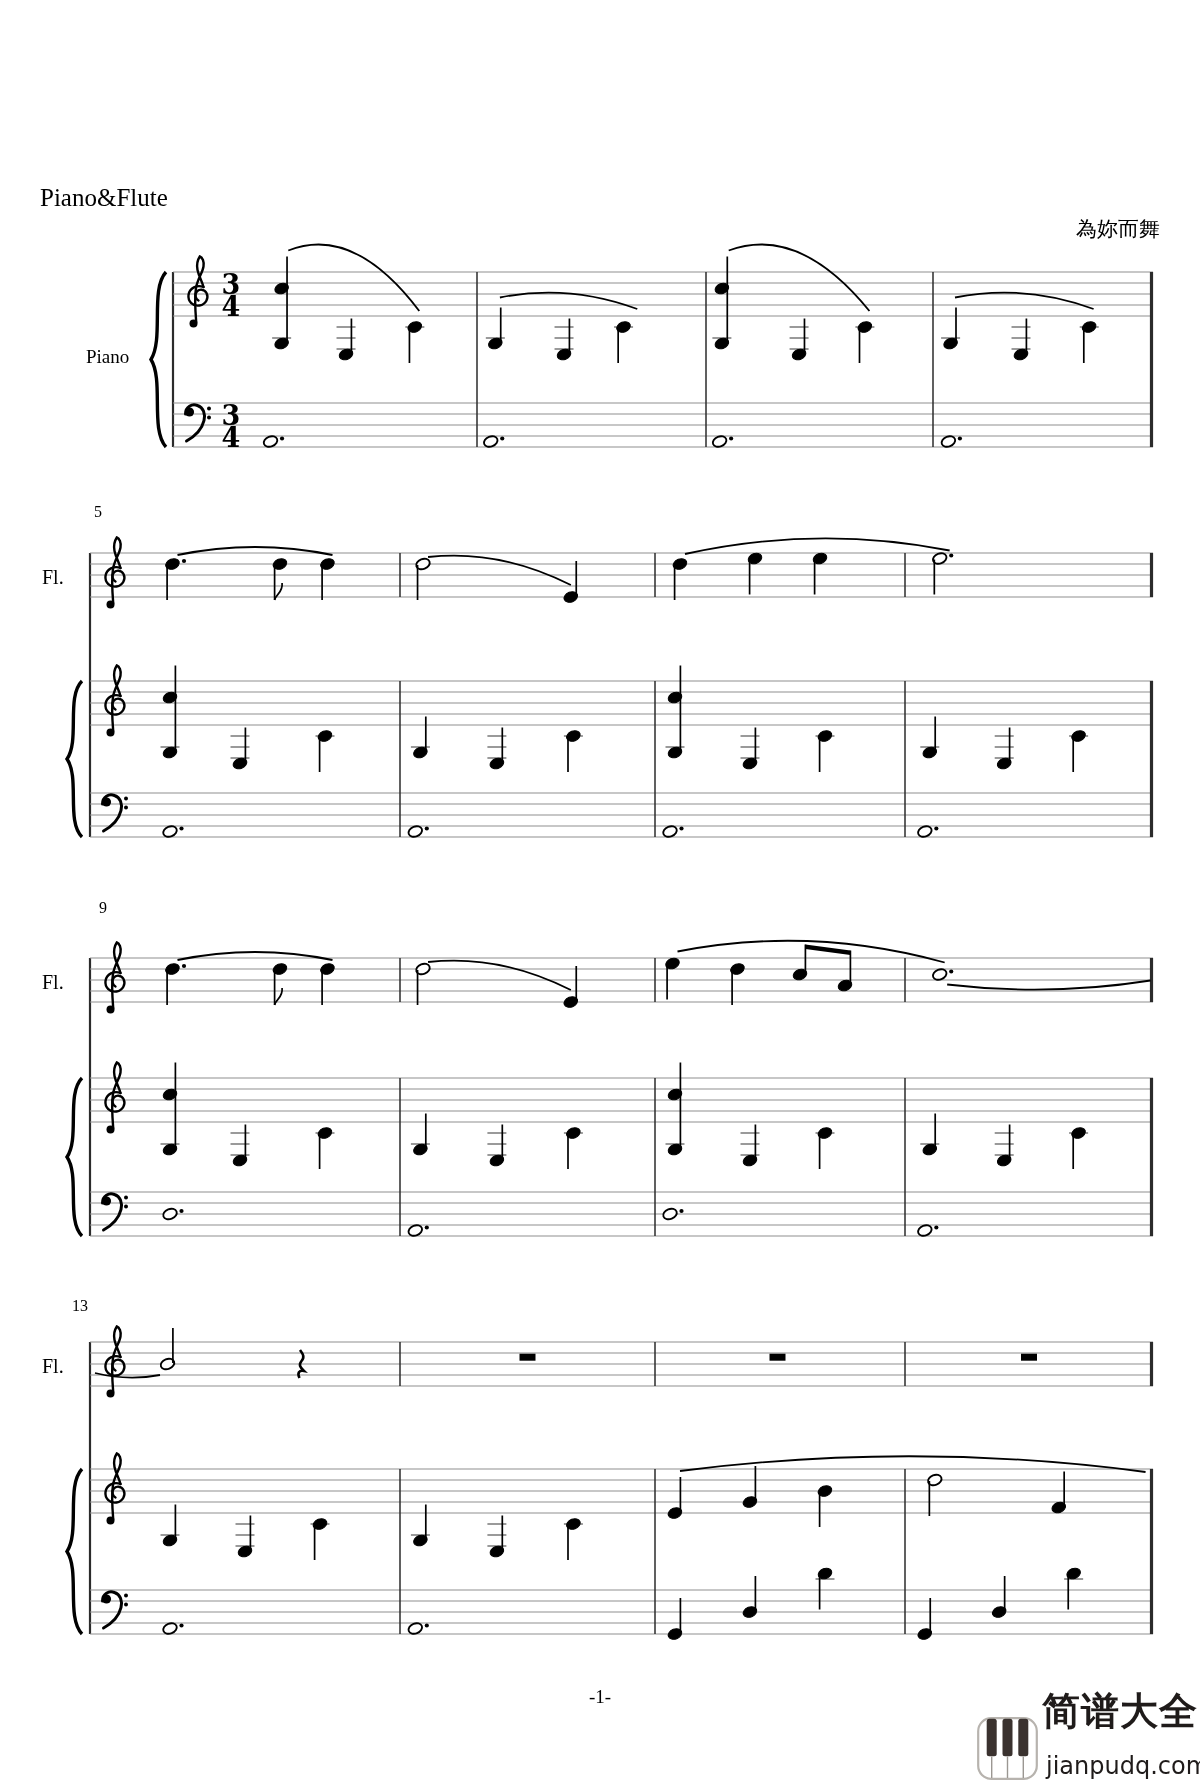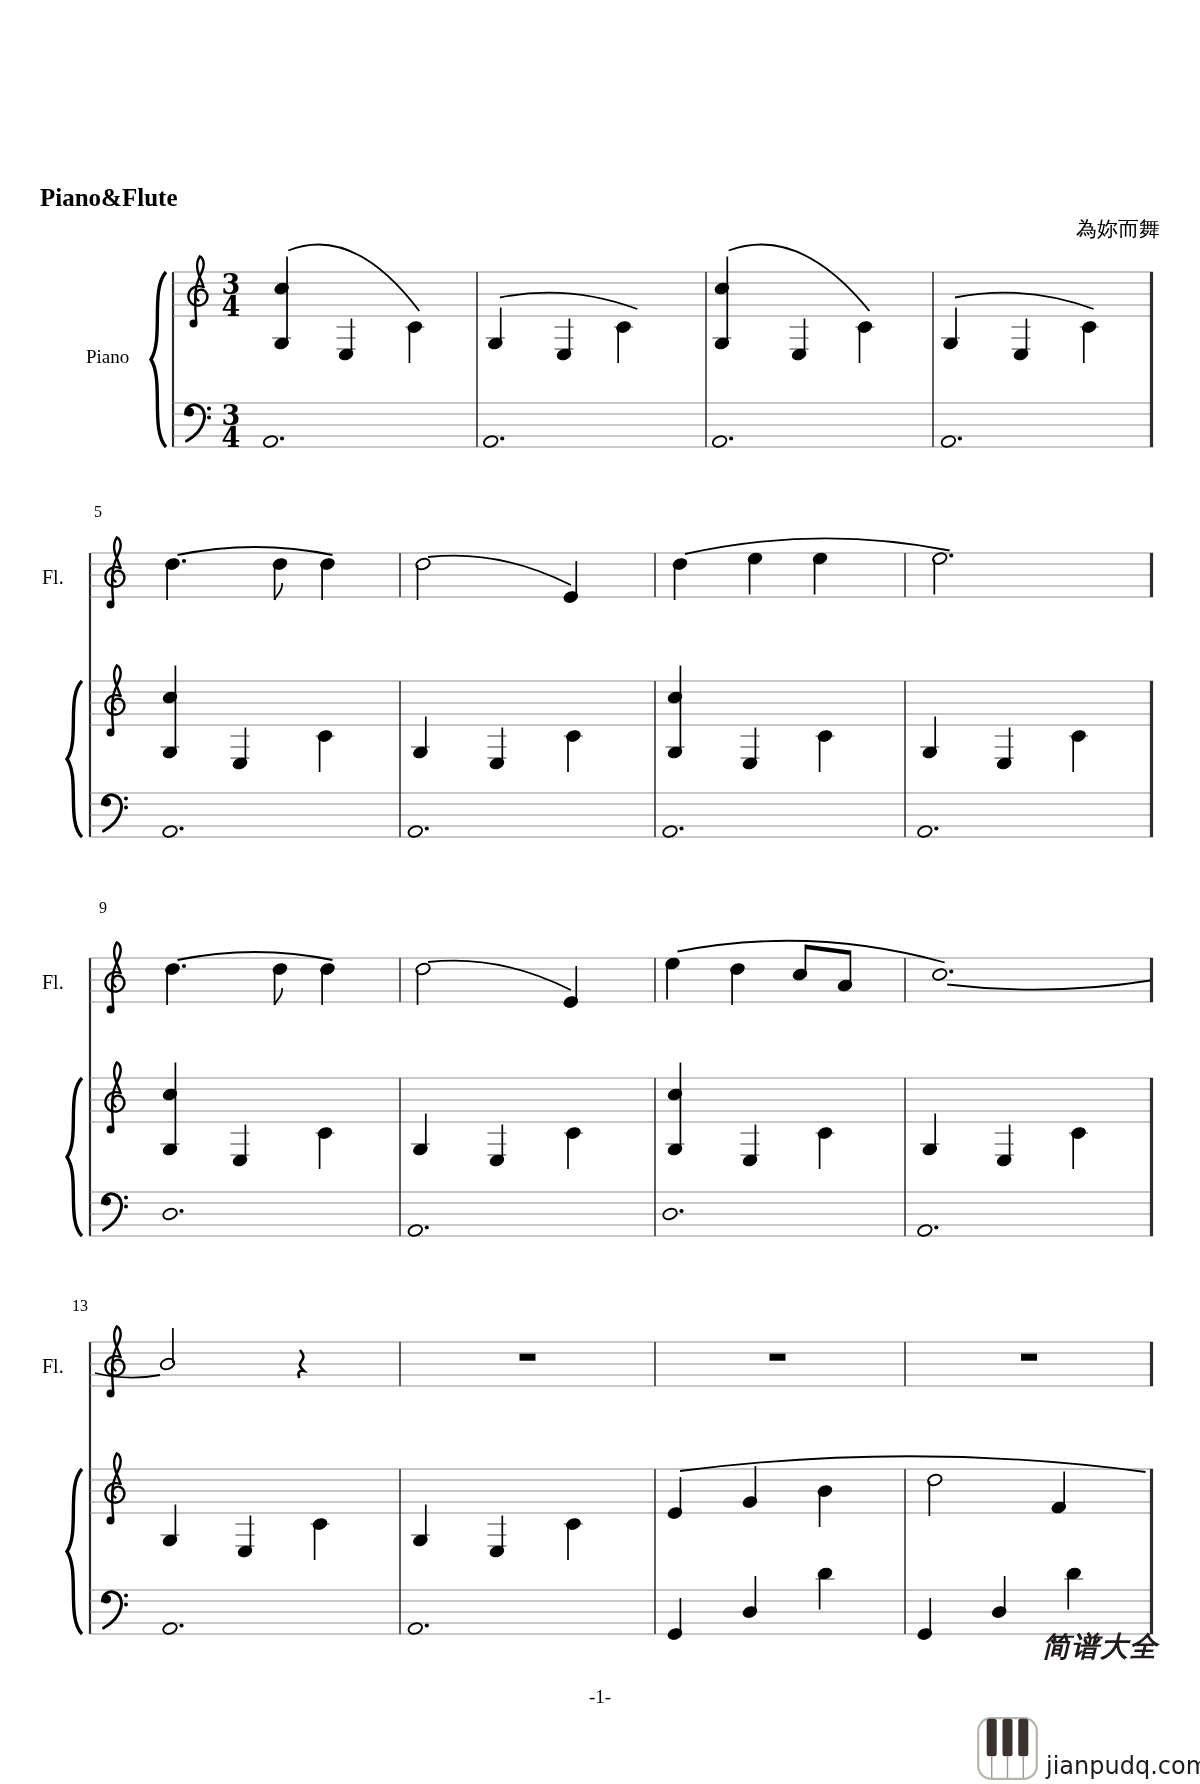--- a/index.html
+++ b/index.html
@@ -1,28 +1,28 @@
 <!DOCTYPE html>
 <html><head>
 <meta charset="utf-8">
 <style>
   html,body{margin:0;padding:0;background:#e8e8e8;}
   #page{position:relative;width:1200px;height:1784px;background:#ffffff;margin:0 auto;
         font-family:"Liberation Serif", serif;overflow:hidden;}
   #score{position:absolute;left:0;top:0;}
   .txt{position:absolute;color:#000;white-space:nowrap;}
   .title{left:0;width:1130px;top:62px;text-align:center;font-size:46px;font-weight:bold;letter-spacing:6px;}
-  .credit-left{left:40px;top:184px;font-size:25px;font-weight:bold;}
+  .credit-left{left:40px;top:184px;font-size:25px;}
   .credit-right{right:40px;top:187px;font-size:21px;margin-top:28px;}
   .inst-piano{left:86px;top:346px;font-size:19px;font-family:Liberation Serif, serif;}
   .fl{left:42px;font-size:20px;text-align:center;}
   .mnum{font-size:16px;}
   .pagenum{left:0;width:1200px;top:1686px;text-align:center;font-size:19px;}
-  .wm-brand{left:1042px;top:1628px;font-size:28px;font-weight:bold;color:#1f1b1a;
-            font-family:"DejaVu Sans",sans-serif;letter-spacing:1px;font-style:italic;}
+  .wm-brand{left:1042px;top:1686px;font-size:38px;font-weight:bold;color:#1f1b1a;
+            font-family:"DejaVu Sans",sans-serif;letter-spacing:1px;}
   .wm-domain{left:1046px;top:1752px;font-size:24px;color:#1f1b1a;font-family:"DejaVu Sans",sans-serif;}
   .wm-icon{position:absolute;left:977px;top:1717px;}
 </style>
 </head>
 <body>
 
 <div id="page">
 
   <svg id="score" width="1200" height="1784" viewBox="0 0 1200 1784">
       <line x1="173" y1="272" x2="173" y2="447" stroke="#2b2b2b" stroke-width="2.2"></line>

